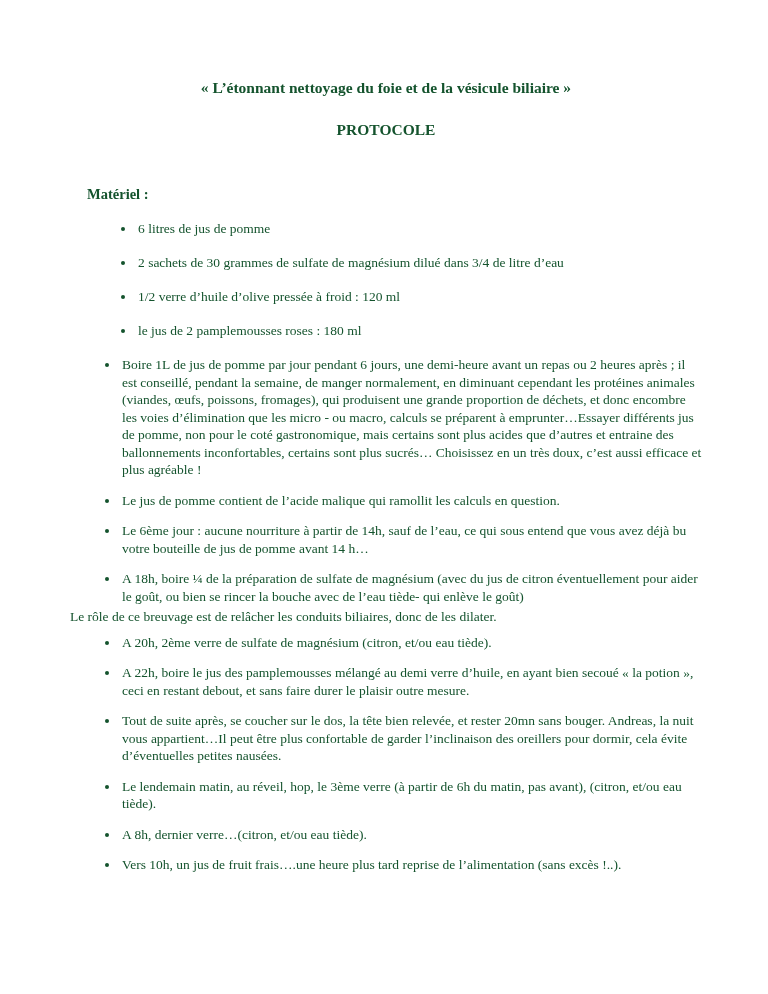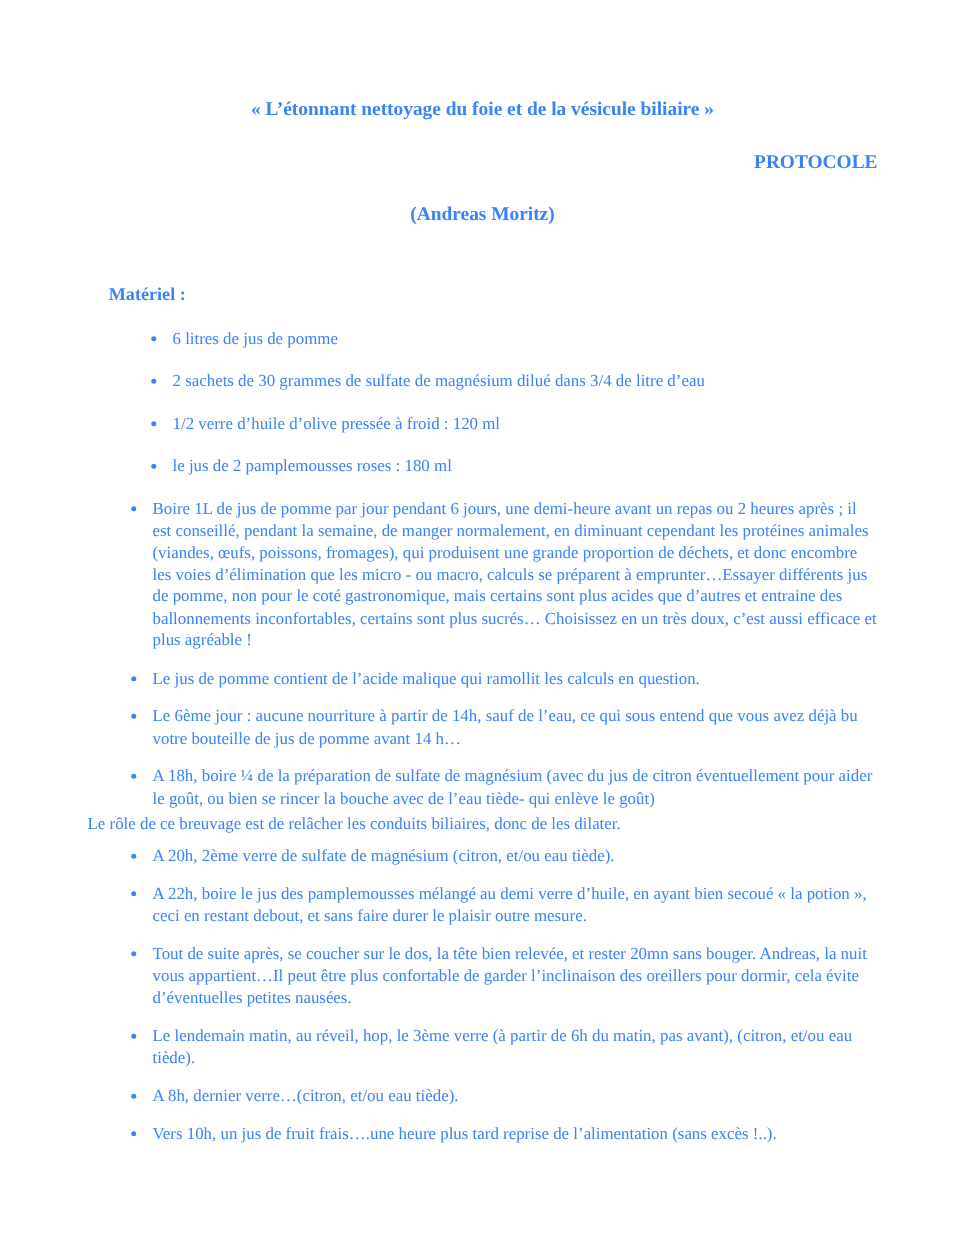--- a/index.html
+++ b/index.html
@@ -6,36 +6,36 @@
     margin: 0;
     padding: 0;
     background: #ffffff;
   }
   .page {
     position: relative;
     width: 768px;
     height: 994px;
     box-sizing: border-box;
     background: #ffffff;
-    color: #3b82f6;
+    color: #14532d;
     font-family: "Liberation Serif", "DejaVu Serif", serif;
     font-size: 13.5px;
     line-height: 17.5px;
     padding: 78px 66px 0 70px;
     overflow: hidden;
   }
   .title-block h1,
   .title-block h2 {
     text-align: center;
     font-size: 15.5px;
     font-weight: bold;
     line-height: 20px;
     margin: 0;
   }
-  .title-block h2.subtitle { margin-top: 22px; text-align: right; }
+  .title-block h2.subtitle { margin-top: 22px; }
   .title-block h2.author   { margin-top: 22px; }
 
   h3.section-heading {
     font-size: 14.5px;
     font-weight: bold;
     line-height: 18px;
     margin: 17px;
   }
   h3.materiel-heading { margin-top: 45px; }
   h3.mode-heading     { margin-top: 28px; }
@@ -63,21 +63,20 @@
   }
 </style>
 </head>
 <body>
 
 <div class="page">
 
   <div class="title-block">
     <h1>« L’étonnant nettoyage du foie et de la vésicule biliaire »</h1>
     <h2 class="subtitle">PROTOCOLE</h2>
-    <h2 class="author">(Andreas Moritz)</h2>
   </div>
 
   <h3 class="section-heading materiel-heading">Matériel :</h3>
   <ul class="tight">
     <li>6 litres de jus de pomme</li>
     <li>2 sachets de 30 grammes de sulfate de magnésium dilué dans 3/4 de litre d’eau</li>
     <li>1/2 verre d’huile d’olive pressée à froid : 120 ml</li>
     <li>le jus de 2 pamplemousses roses : 180 ml</li>
   </ul>
 

